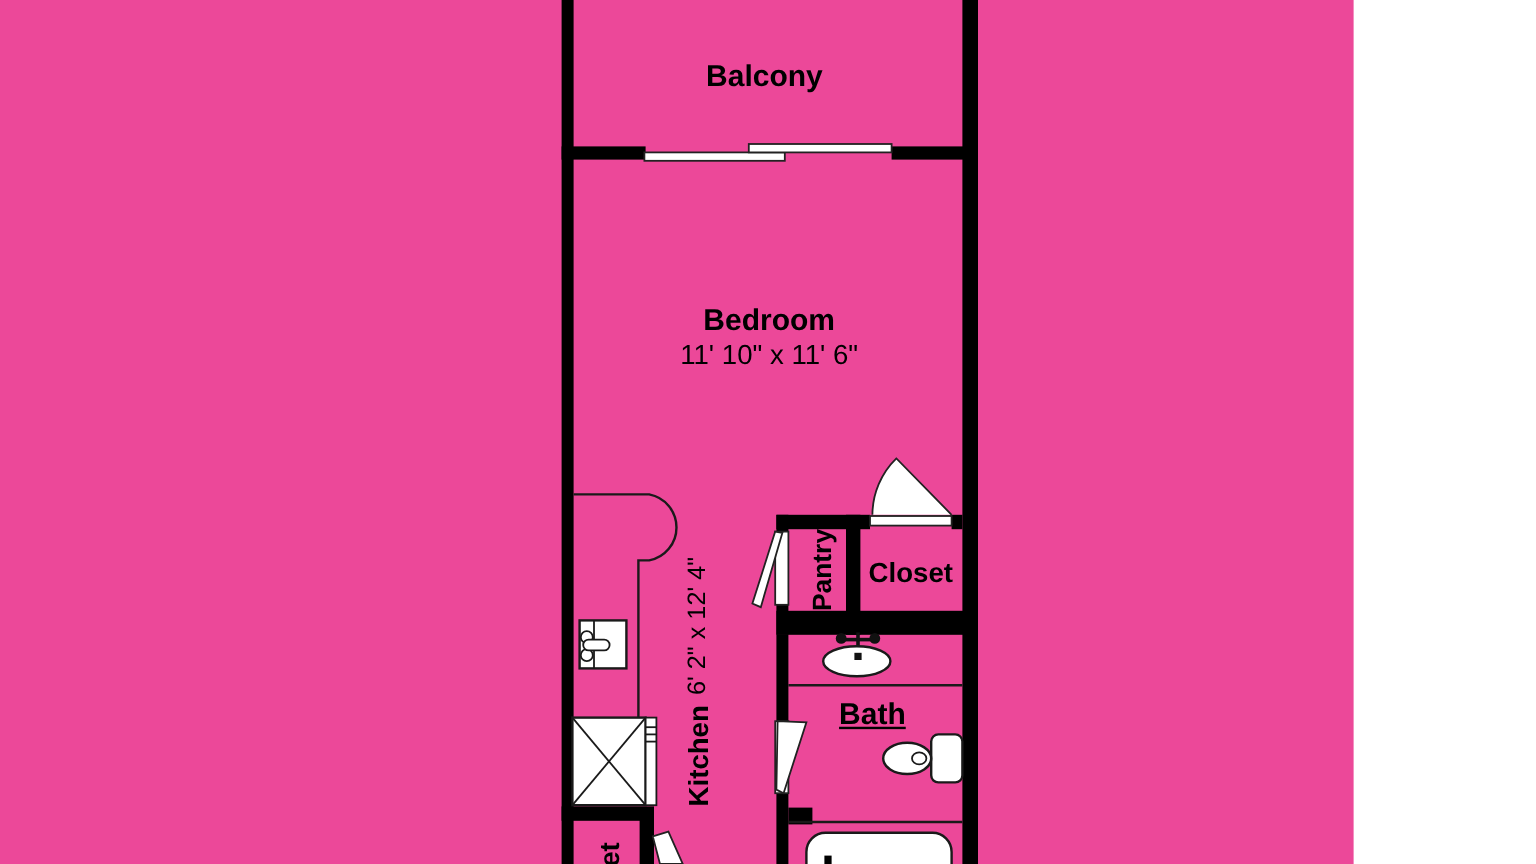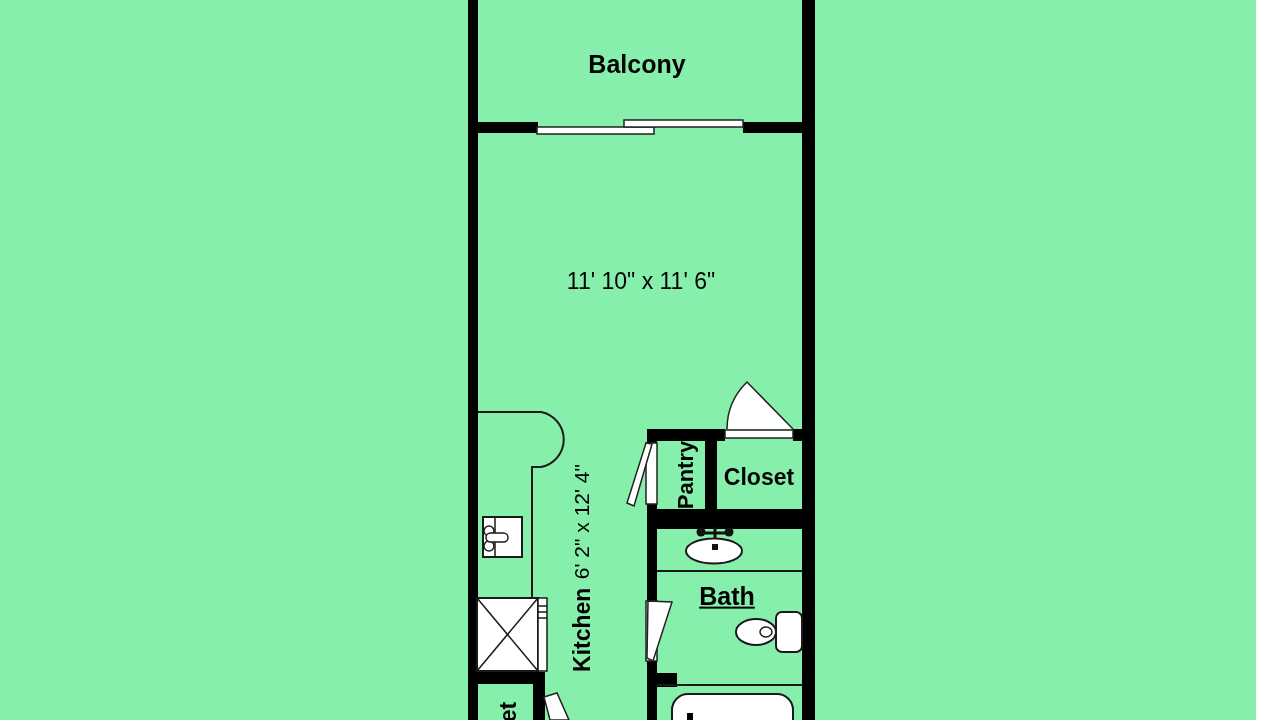--- a/index.html
+++ b/index.html
@@ -1,17 +1,17 @@
 <!DOCTYPE html>
 <html><head>
 <meta charset="utf-8">
 <style>
   html,body{margin:0;padding:0;background:#ffffff;}
   .stage{
-    position:relative;width:1256px;height:720px;background:#86efac;
+    position:relative;width:1128px;height:720px;background:#ec4899;
     overflow:hidden;font-family:"Liberation Sans", sans-serif;color:#000;
   }
   .plan-svg{position:absolute;left:0;top:0;width:1280px;height:720px;}
   .lbl{
     position:absolute;transform:translate(-50%,-50%);
     white-space:nowrap;text-align:center;color:#000;line-height:1.15;
   }
   .lbl .name{display:block;font-weight:bold;}
   .lbl .dims{display:block;font-weight:normal;}
   .rot{transform:translate(-50%,-50%) rotate(-90deg);}
@@ -107,20 +107,21 @@
       <rect x="672" y="694" width="121" height="46" rx="16" fill="#ffffff" stroke="#1a1a1a" stroke-width="2"></rect>
       <rect x="687" y="713" width="6" height="7" fill="#000000"></rect>
     </g>
   </svg>
 
   <div class="lbl balcony-label f25">
     <span class="name">Balcony</span>
   </div>
 
   <div class="lbl bedroom-label">
+    <span class="name f25">Bedroom</span>
     <span class="dims f23">11' 10" x 11' 6"</span>
   </div>
 
   <div class="lbl rot kitchen-label">
     <span class="name f23">Kitchen</span>
     <span class="dims f21">6' 2" x 12' 4"</span>
   </div>
 
   <div class="lbl rot pantry-label f22">
     <span class="name">Pantry</span>

